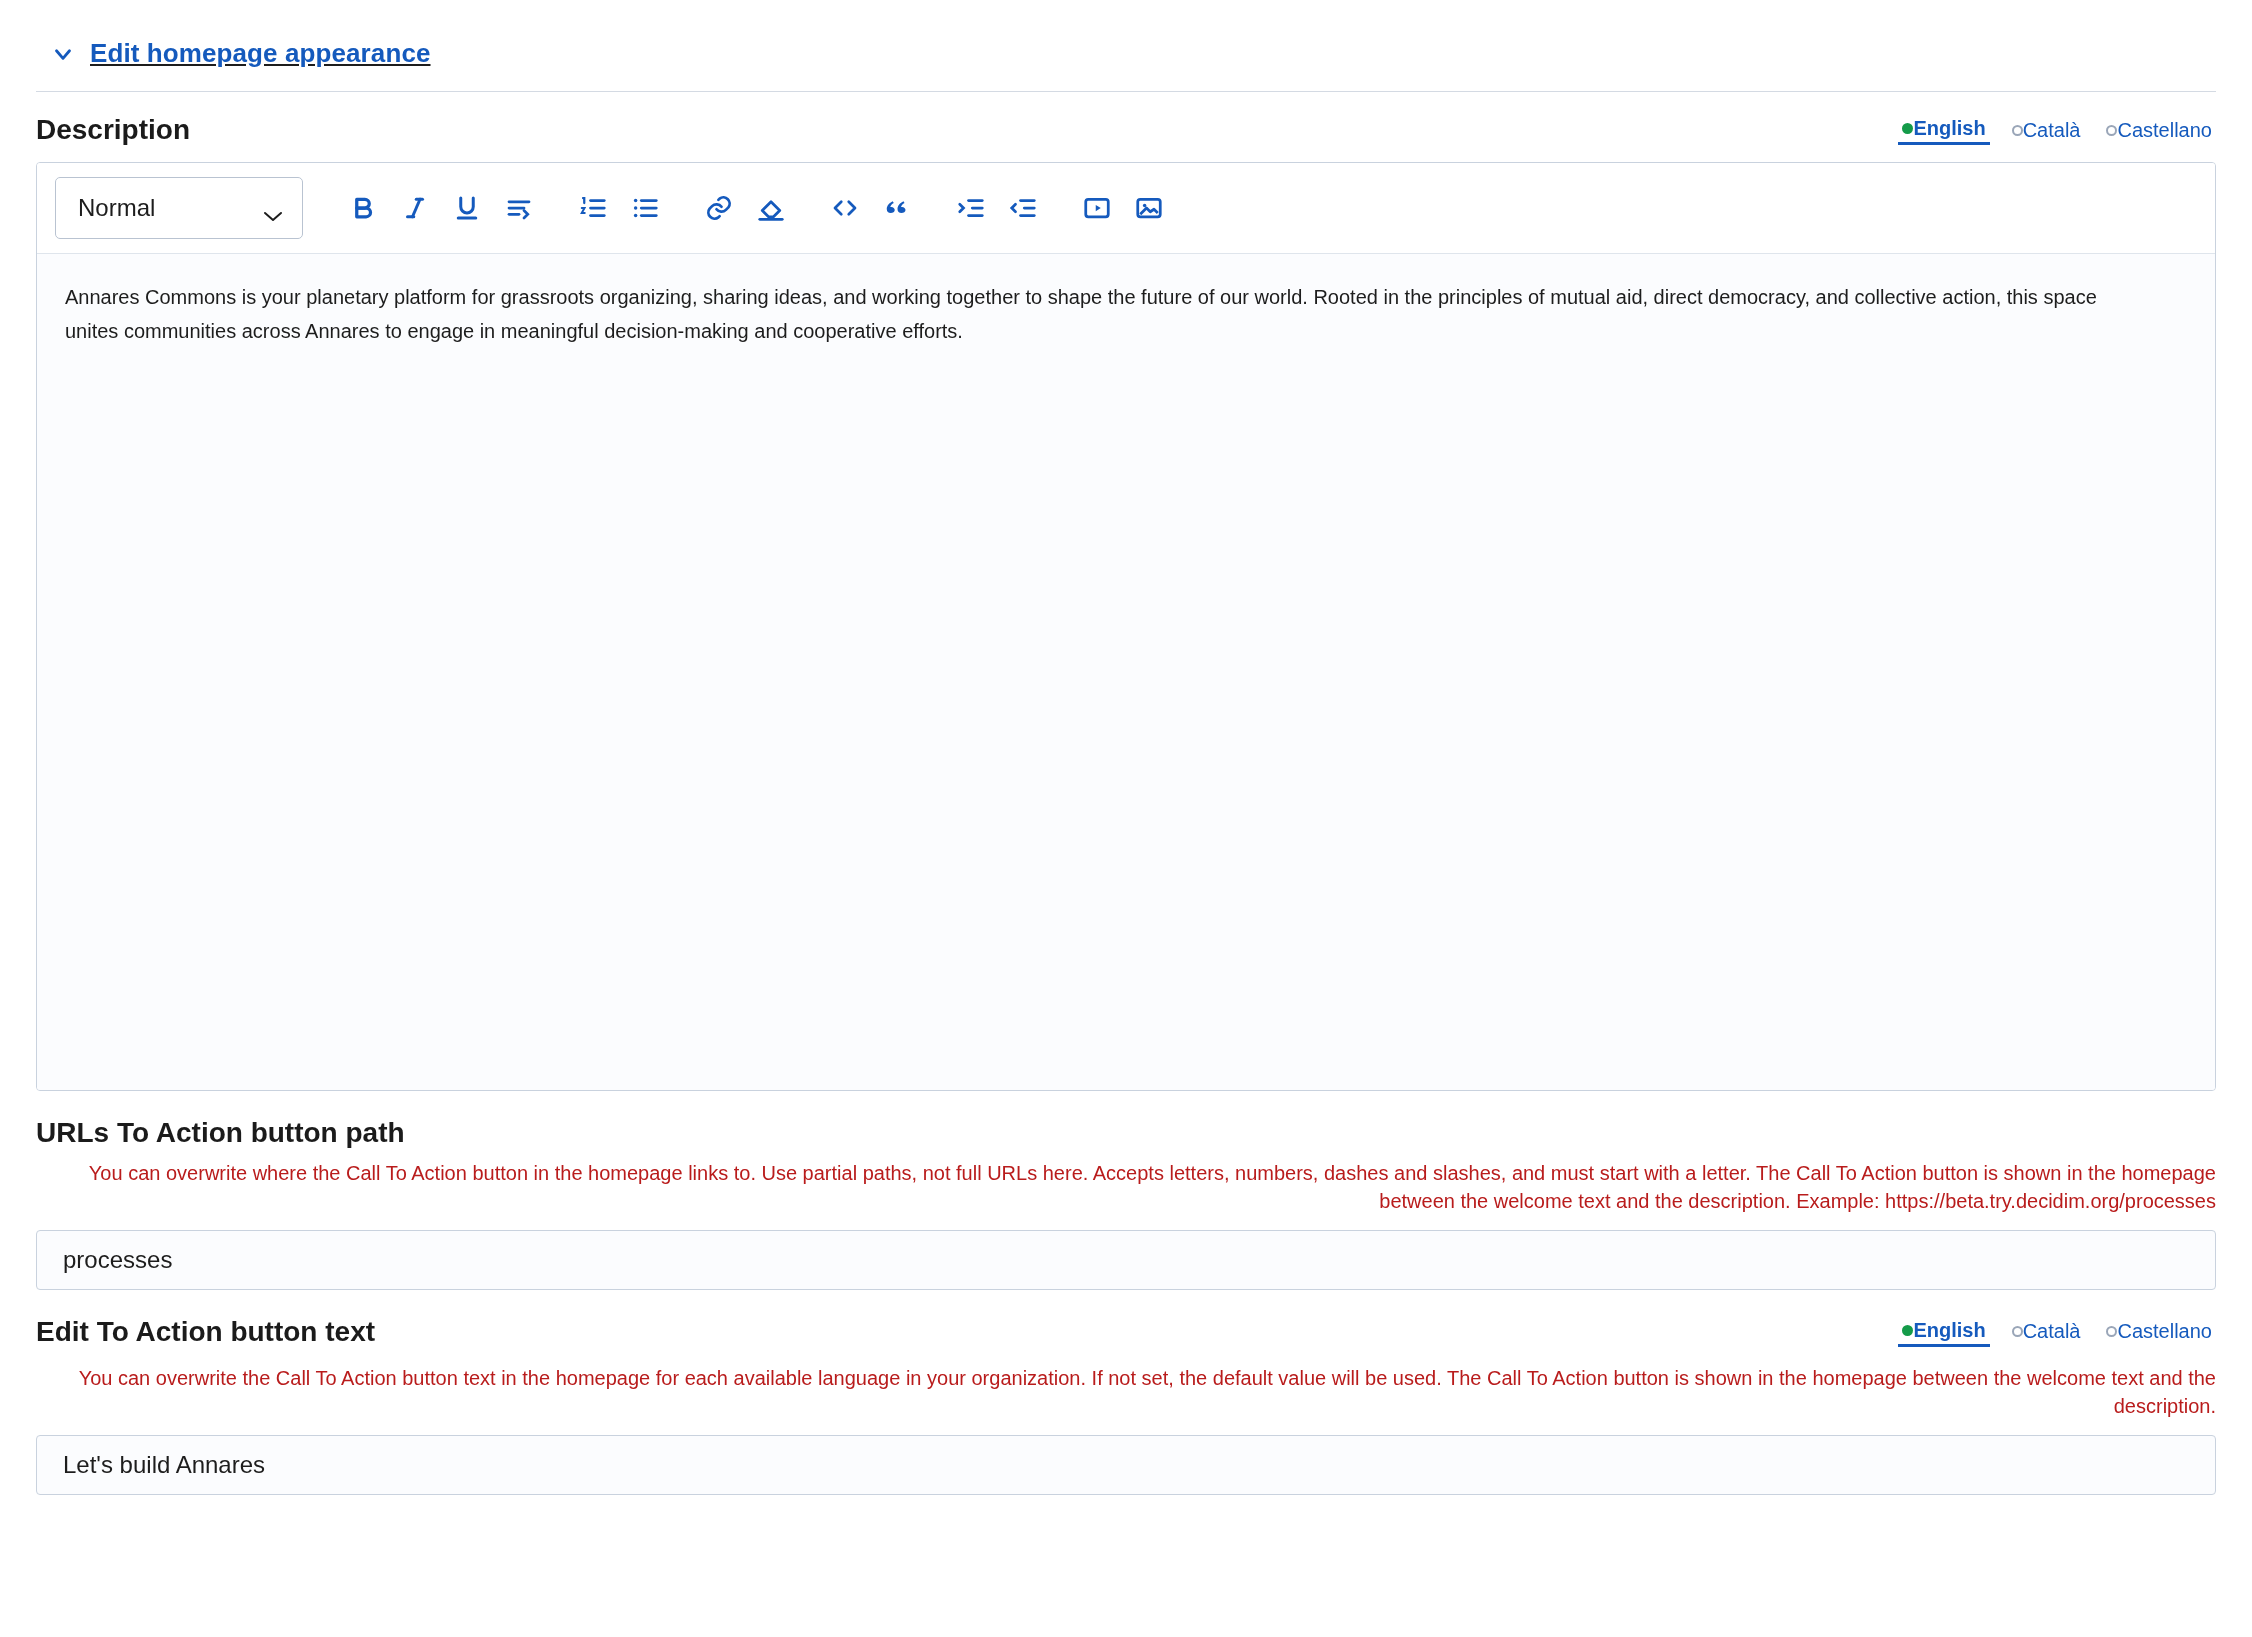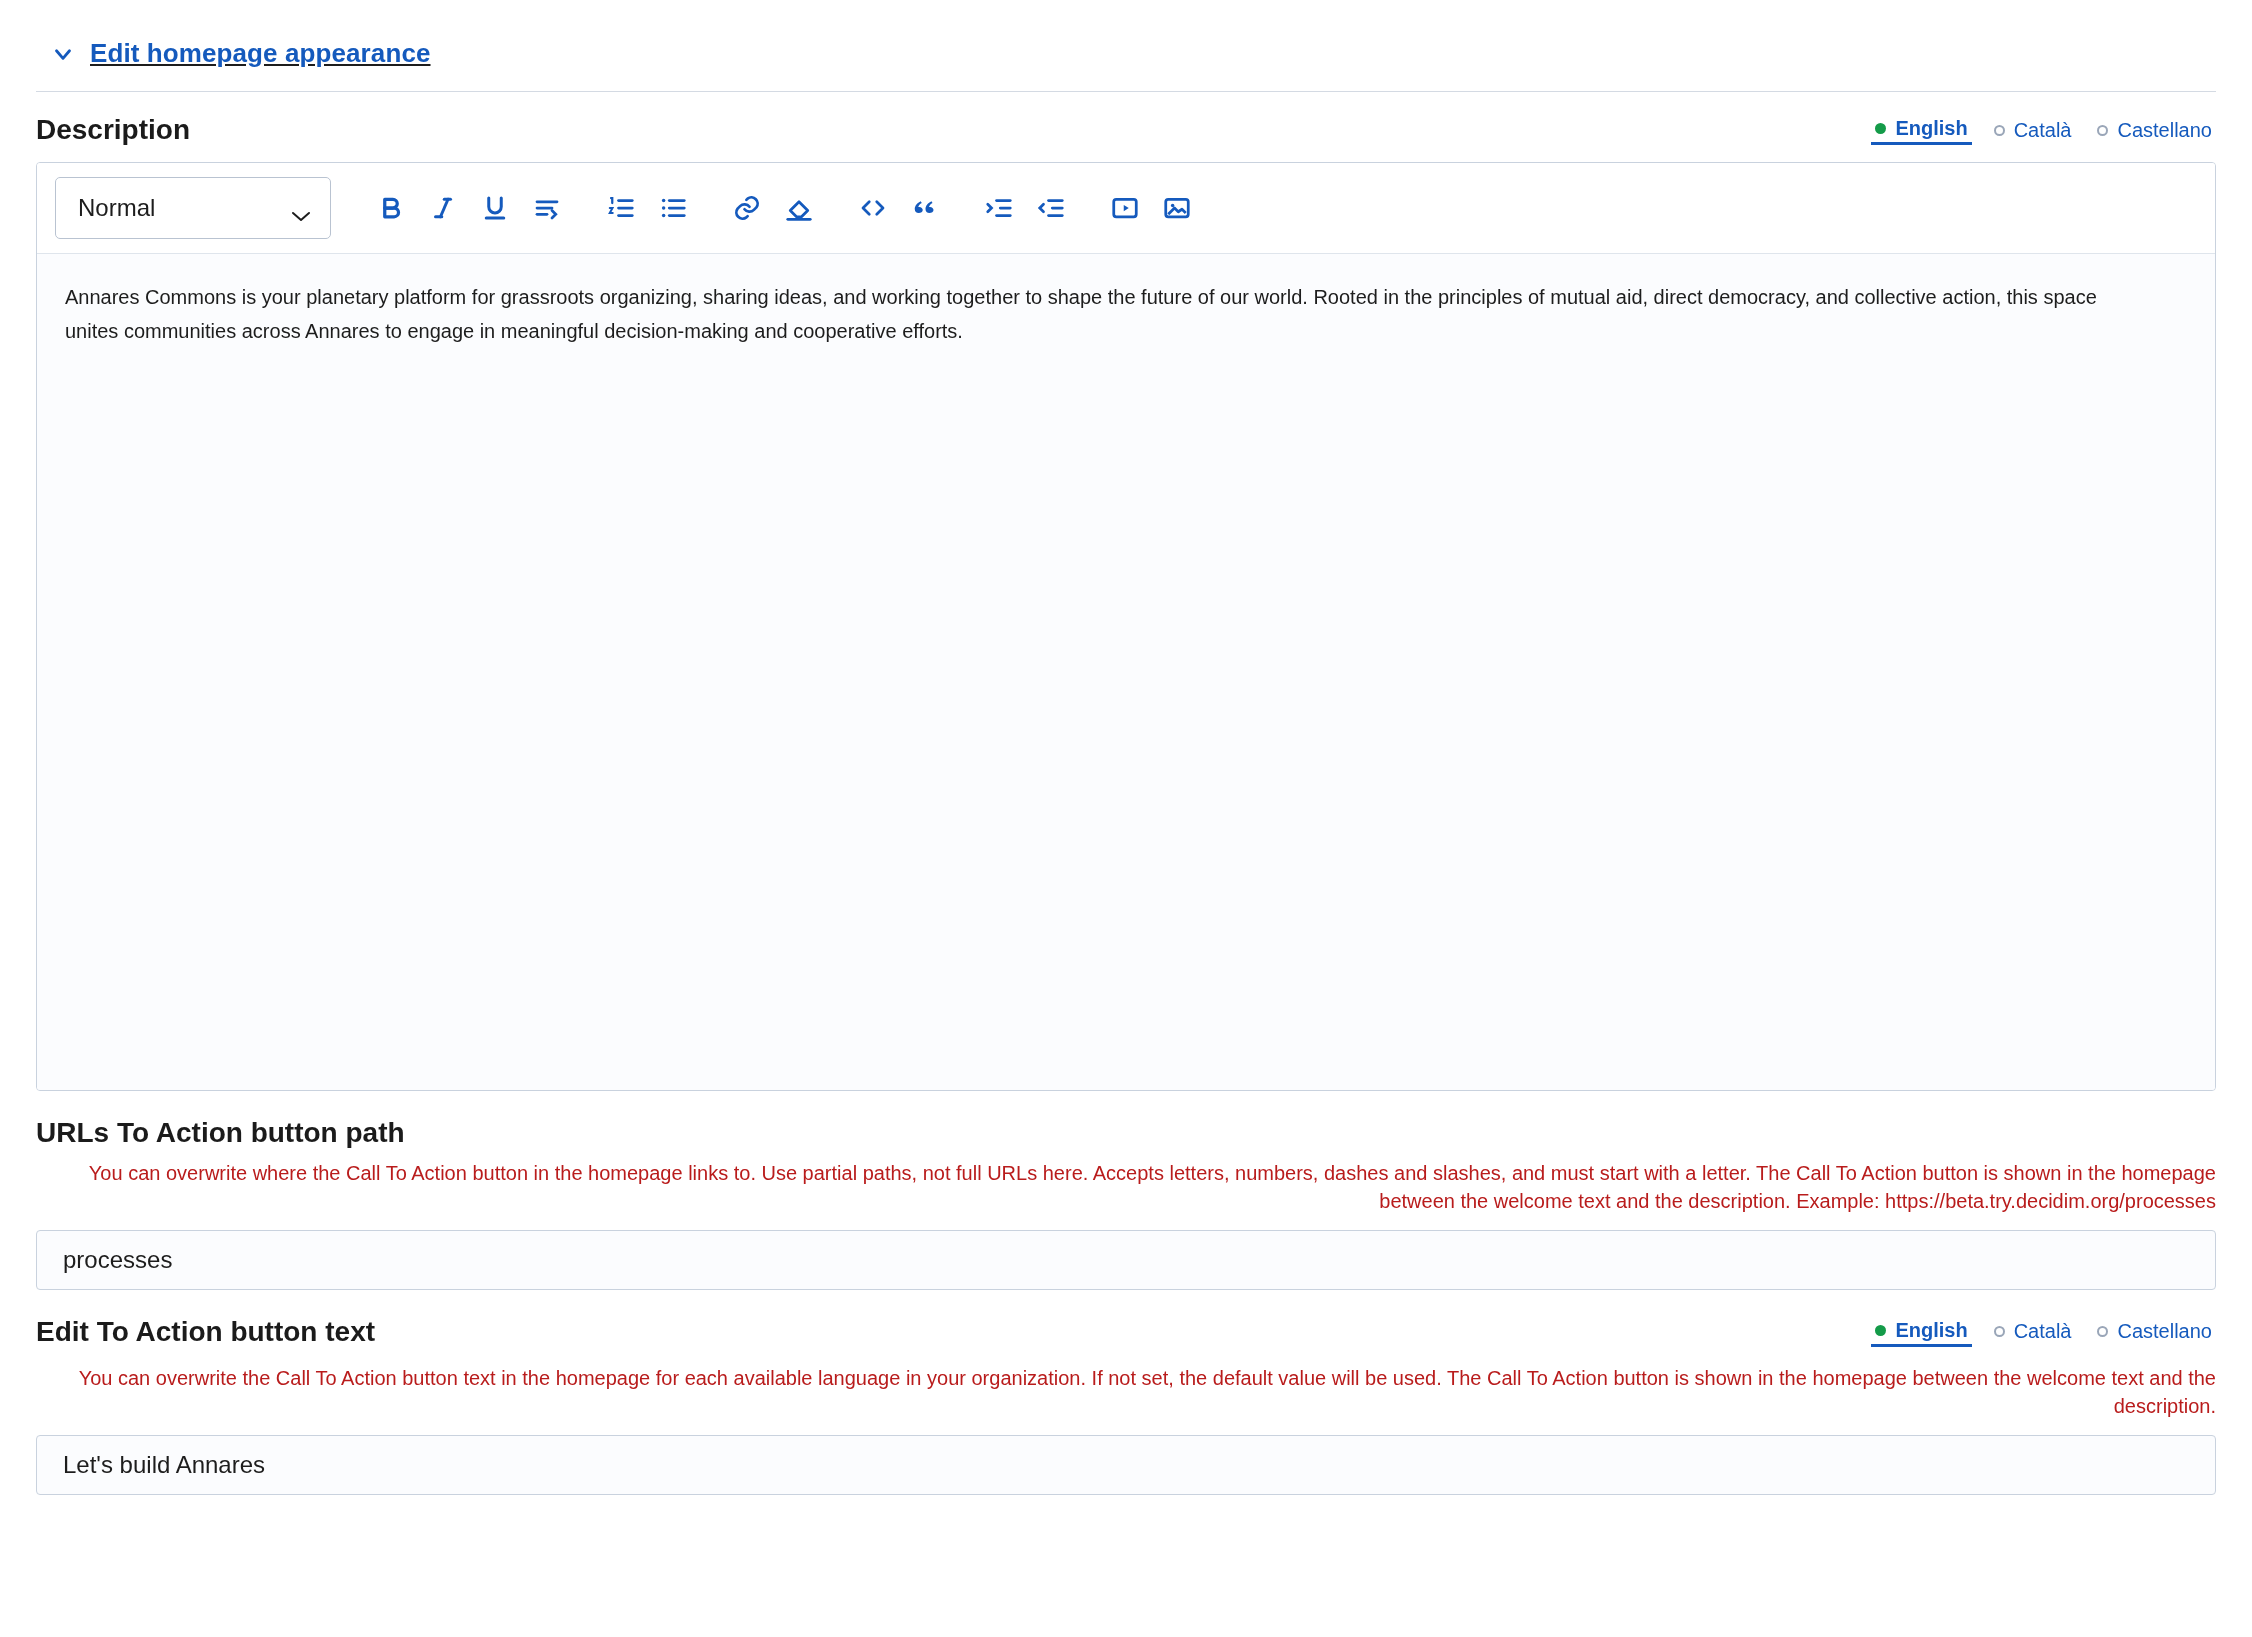--- a/index.html
+++ b/index.html
@@ -64,21 +64,21 @@
 
   
   .lang-switch {
     display: flex;
     align-items: center;
     gap: 18px;
   }
   .lang-item {
     display: flex;
     align-items: center;
-    gap: 9px;
+    gap: 0;
     font-size: 20px;
     color: #155abd;
     cursor: pointer;
     padding: 2px 4px;
   }
   .lang-item.active {
     font-weight: bold;
     border-bottom: 3px solid #155abd;
   }
   .dot {
@@ -106,21 +106,21 @@
     align-items: center;
     gap: 0;
     padding: 14px 18px;
     border-bottom: 1px solid #dfe5ec;
     background: #ffffff;
   }
   .style-select {
     display: flex;
     align-items: center;
     justify-content: space-between;
-    width: 276px;
+    width: 248px;
     height: 62px;
     box-sizing: border-box;
     border: 1px solid #b9c3d1;
     border-radius: 5px;
     background: #ffffff;
     padding: 0 18px 0 22px;
     font-size: 24px;
     color: #1d1d1d;
     cursor: pointer;
     margin-right: 34px;

